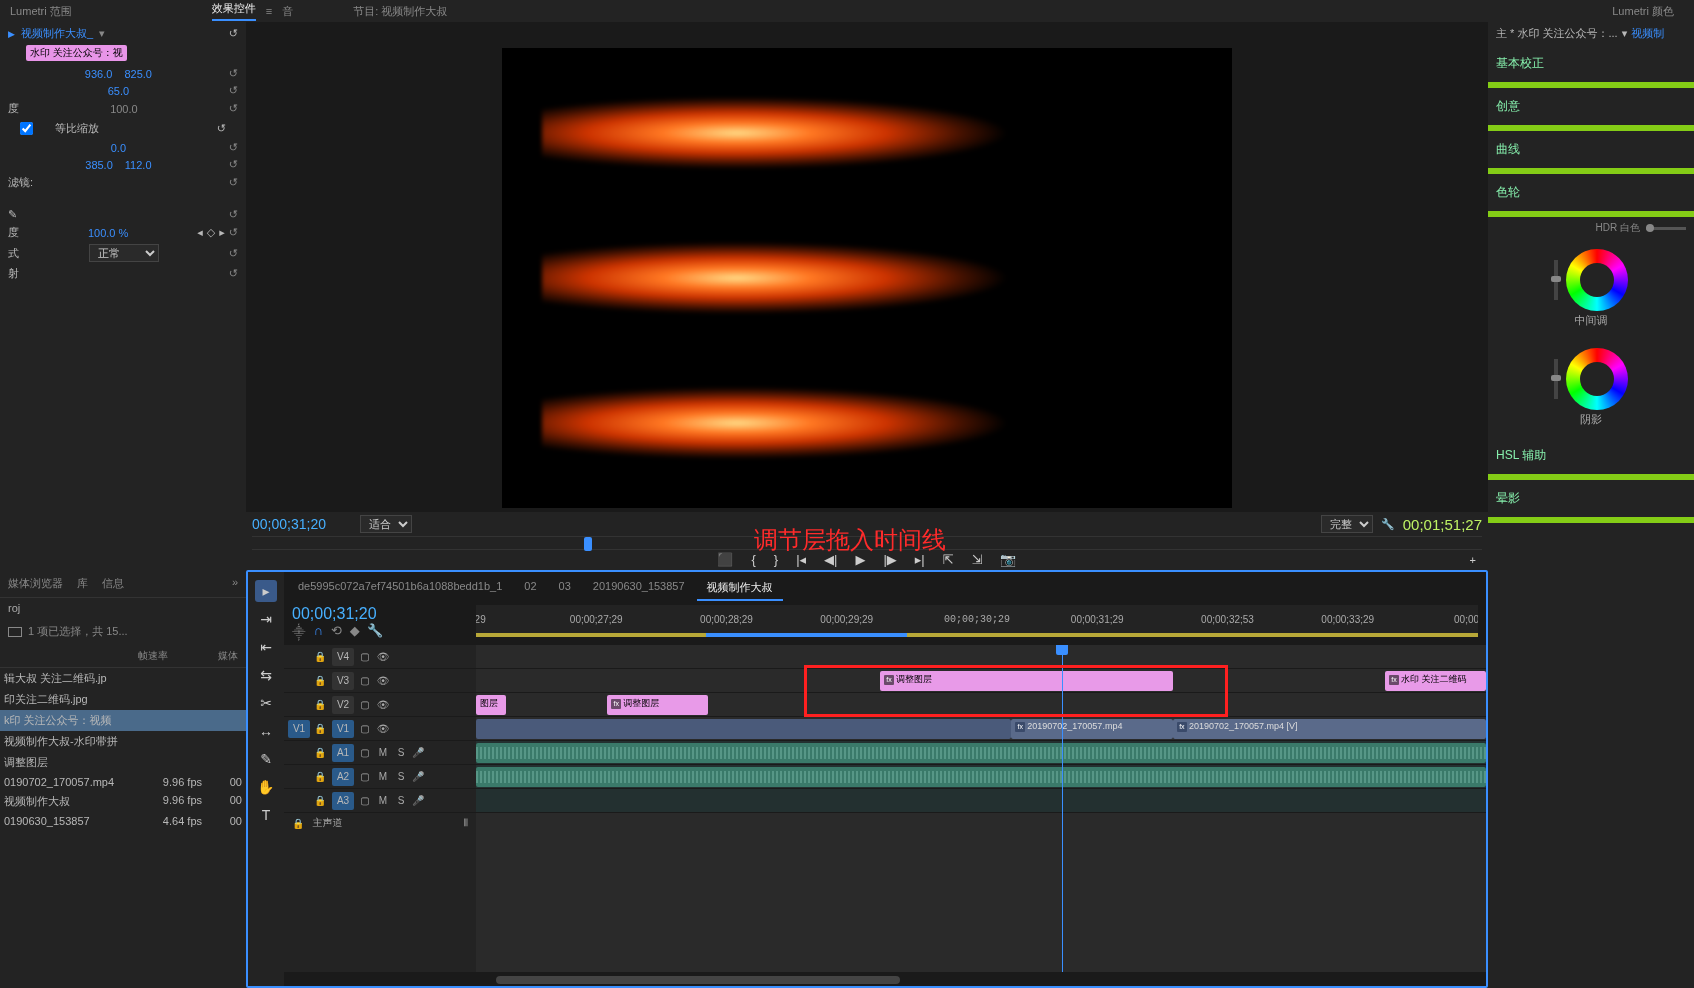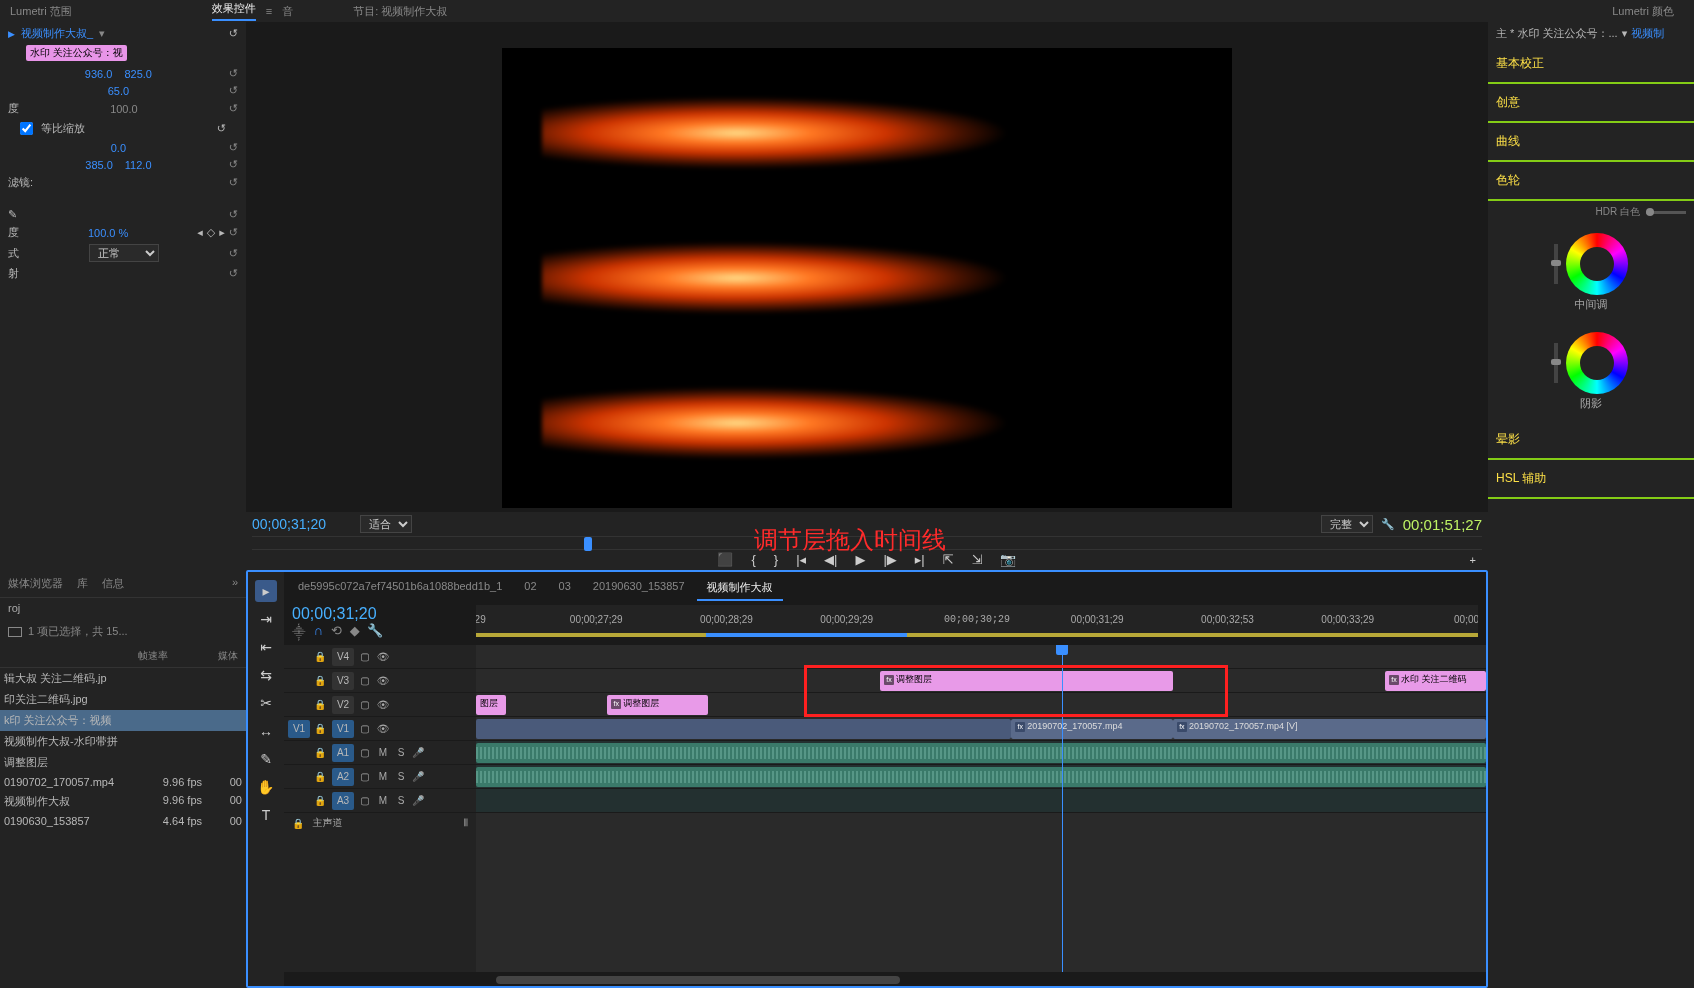--- a/index.html
+++ b/index.html
@@ -9,21 +9,21 @@
 .top-bar .active { color: #eee; border-bottom: 2px solid #3a8fff; padding-bottom: 3px;}
 .main-row { display: flex; height: 548px; }
 .effects-panel { width: 246px; background: #232323; padding: 0; }
 .effects-panel .seq-row { display:flex; align-items:center; padding:4px 8px; gap:6px;}
 .effects-panel .seq-row .triangle { color:#3a8fff; font-size:9px;}
 .effects-panel .clip-chip { background:#e895e8; color:#000; padding:1px 4px; font-size:10px; margin-left:8px; display:inline-block; border-radius:2px;}
 .effects-panel .prop-row { display:flex; align-items:center; justify-content:space-between; padding:2px 8px; font-size:11px;}
 .effects-panel .prop-row .vals { display:flex; gap:12px;}
 .effects-panel .prop-row .val { color:#3a8fff; }
 .effects-panel .prop-row .reset { color:#888; cursor:pointer;}
-.effects-panel .checkbox-row { display:flex; align-items:center; gap:8px; padding:3px 20px;}
+.effects-panel .checkbox-row { display:flex; align-items:center; gap:22px; padding:3px 20px;}
 .effects-panel .checkbox-row input { width:13px; height:13px;}
 .effects-panel select { background:#2a2a2a; color:#ccc; border:1px solid #444; font-size:11px; padding:1px 4px; width:70px;}
 .program-panel { flex:1; background:#1a1a1a; display:flex; flex-direction:column; position:relative;}
 .program-panel .prog-header { height:22px; display:flex; align-items:center; padding:0 8px; font-size:11px; color:#aaa;}
 .program-panel .monitor { flex:1; display:flex; align-items:center; justify-content:center; background:#1a1a1a; position:relative;}
 .program-panel .monitor-inner { width:730px; height:460px; background:#000; position:relative; overflow:hidden;}
 .flame { position:absolute; left:40px; width:650px; height:110px; 
   background: radial-gradient(ellipse 300px 40px at 30% 50%, #ffdd88 0%, #ff7722 25%, #cc3300 50%, #441100 75%, transparent 90%);
   filter: blur(2px);
 }
@@ -35,21 +35,21 @@
 .prog-controls .pc-row1 .duration { color:#bef264; font-size:15px;}
 .prog-controls .pc-ruler { height:16px; background:#232323; position:relative; margin:0 6px; border-top:1px solid #333; border-bottom:1px solid #333;}
 .prog-controls .pc-ruler .playhead { position:absolute; top:0; width:8px; height:14px; background:#3a8fff; border-radius:2px;}
 .prog-controls .pc-transport { display:flex; align-items:center; justify-content:center; gap:18px; height:24px; padding:2px 0;}
 .prog-controls .pc-transport .btn { color:#ccc; cursor:pointer; font-size:13px;}
 .prog-controls .pc-transport .plus { position:absolute; right:12px; color:#ccc;}
 .annotation { position:absolute; top:524px; left:754px; color:#ff2b2b; font-size:24px; font-weight:400; z-index:50;}
 .lumetri-panel { width:206px; background:#232323; display:flex; flex-direction:column;}
 .lumetri-panel .lp-master { padding:4px 8px; display:flex; align-items:center; gap:4px; font-size:11px;}
 .lumetri-panel .lp-master .link { color:#3a8fff;}
-.lumetri-panel .lp-section { padding:10px 8px; border-bottom:2px solid #84cc16; font-size:12px; color:#fde047; cursor:pointer;}
+.lumetri-panel .lp-section { padding:10px 8px; border-bottom:6px solid #84cc16; font-size:12px; color:#86efac; cursor:pointer;}
 .lumetri-panel .lp-wheels { padding:10px; display:flex; flex-direction:column; align-items:center; gap:20px;}
 .lumetri-panel .lp-hdr { display:flex; align-items:center; justify-content:flex-end; gap:6px; padding:4px 8px; font-size:10px; color:#888;}
 .lumetri-panel .wheel-group { display:flex; align-items:center; gap:8px;}
 .color-wheel { width:62px; height:62px; border-radius:50%; background: conic-gradient(from 0deg, red, magenta, blue, cyan, lime, yellow, red); position:relative;}
 .color-wheel::after { content:''; position:absolute; top:22%; left:22%; width:56%; height:56%; border-radius:50%; background:#232323;}
 .wheel-slider { width:4px; height:40px; background:#444; position:relative;}
 .wheel-slider::after { content:''; position:absolute; top:16px; left:-3px; width:10px; height:6px; background:#888; border-radius:2px;}
 .wheel-label { text-align:center; font-size:11px; color:#aaa; margin-top:2px;}
 
 .bottom-row { display:flex; height:418px;}
@@ -278,22 +278,22 @@
         <div class="wheel-label">中间调</div>
       </div>
       <div>
         <div class="wheel-group">
           <div class="wheel-slider"></div>
           <div class="color-wheel"></div>
         </div>
         <div class="wheel-label">阴影</div>
       </div>
     </div>
+    <div class="lp-section">HSL 辅助</div>
     <div class="lp-section">晕影</div>
-    <div class="lp-section">HSL 辅助</div>
   </div>
 </div>
 
 <div class="annotation">调节层拖入时间线</div>
 
 <div class="bottom-row">
 
   <div class="project-panel">
     <div class="pp-tabs">
       <span>媒体浏览器</span>

